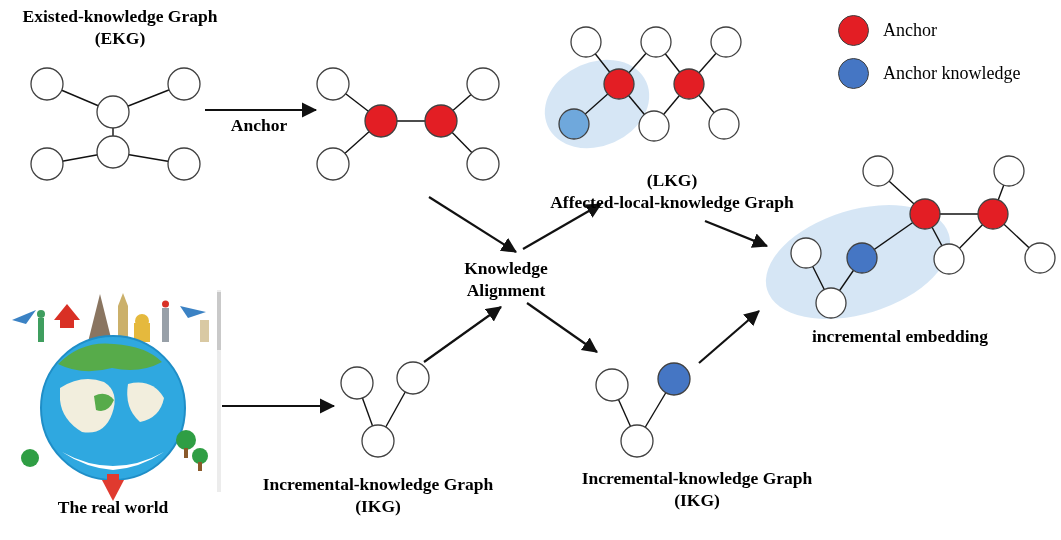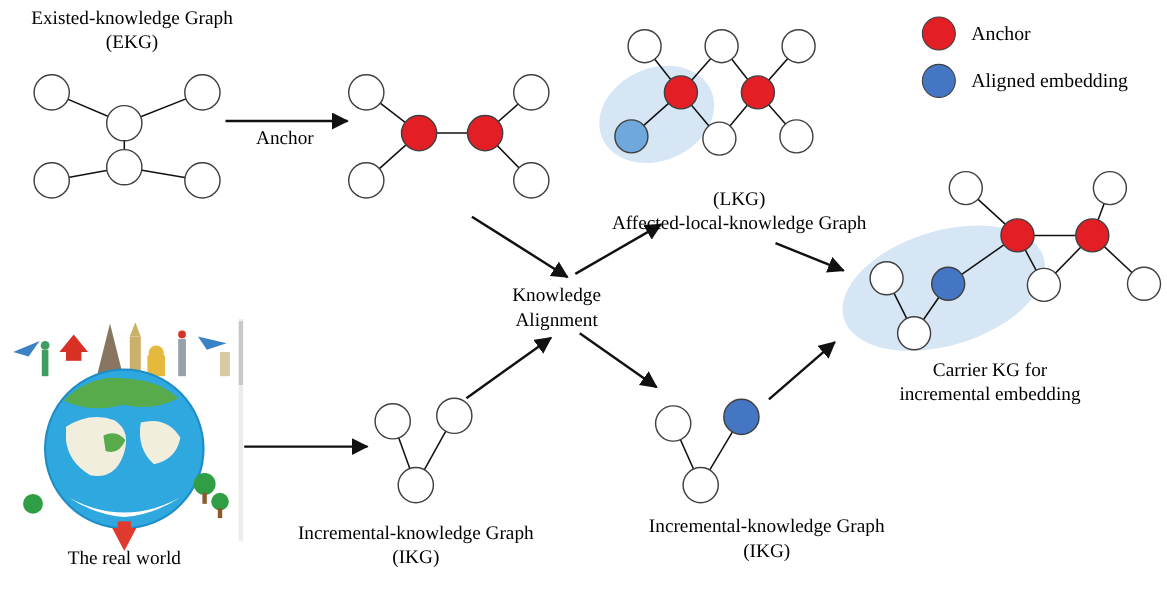--- a/index.html
+++ b/index.html
@@ -6,21 +6,21 @@
   html, body { background: #ffffff; }
   body {
     width: 1061px; height: 540px;
     position: relative;
     overflow: hidden;
     font-family: "Liberation Serif", "DejaVu Serif", serif;
     color: #000;
   }
   .canvas { position: absolute; inset: 0; }
   #diagram-svg { position: absolute; left: 0; top: 0; }
-  .label { position: absolute; text-align: center; font-size: 17.5px; line-height: 22px; }
+  .label { position: absolute; text-align: center; font-size: 17.5px; line-height: 22px; font-weight: bold; }
   .legend { position: absolute; left: 838px; top: 14px; }
   .legend-row { display: flex; align-items: center; gap: 14px; height: 33px; margin-bottom: 10px; }
   .legend-swatch {
     width: 31px; height: 31px; border-radius: 50%;
     display: inline-block; border: 1px solid var(--color-node-stroke, #404040);
   }
   .legend-label { font-size: 18px; }
   .globe-svg { position: absolute; left: 10px; top: 288px; }
   .img-scrollbar { position: absolute; left: 217px; top: 290px; width: 4px; height: 202px; background: #ececec; }
   .img-scrollbar .thumb { position: absolute; left: 0; top: 2px; width: 4px; height: 58px; background: #c9c9c9; }
@@ -195,32 +195,31 @@
     <div>Incremental-knowledge Graph</div>
     <div>(IKG)</div>
   </div>
 
   <div class="label" style="left:572px; top:467px; width:250px;">
     <div>Incremental-knowledge Graph</div>
     <div>(IKG)</div>
   </div>
 
   <div class="label" style="left:800px; top:325px; width:200px;">
-    <div>Carrier KG for</div>
     <div>incremental embedding</div>
   </div>
 
   <div class="label" style="left:33px; top:496px; width:160px;">
     <div>The real world</div>
   </div>
 
   <div class="legend">
     <div class="legend-row">
       <span class="legend-swatch" style="background: rgb(227, 30, 36);"></span>
       <span class="legend-label">Anchor</span>
     </div>
     <div class="legend-row">
       <span class="legend-swatch" style="background: rgb(69, 118, 196);"></span>
-      <span class="legend-label">Aligned embedding</span>
+      <span class="legend-label">Anchor knowledge</span>
     </div>
   </div>
 
 </div>
 
 </body></html>

